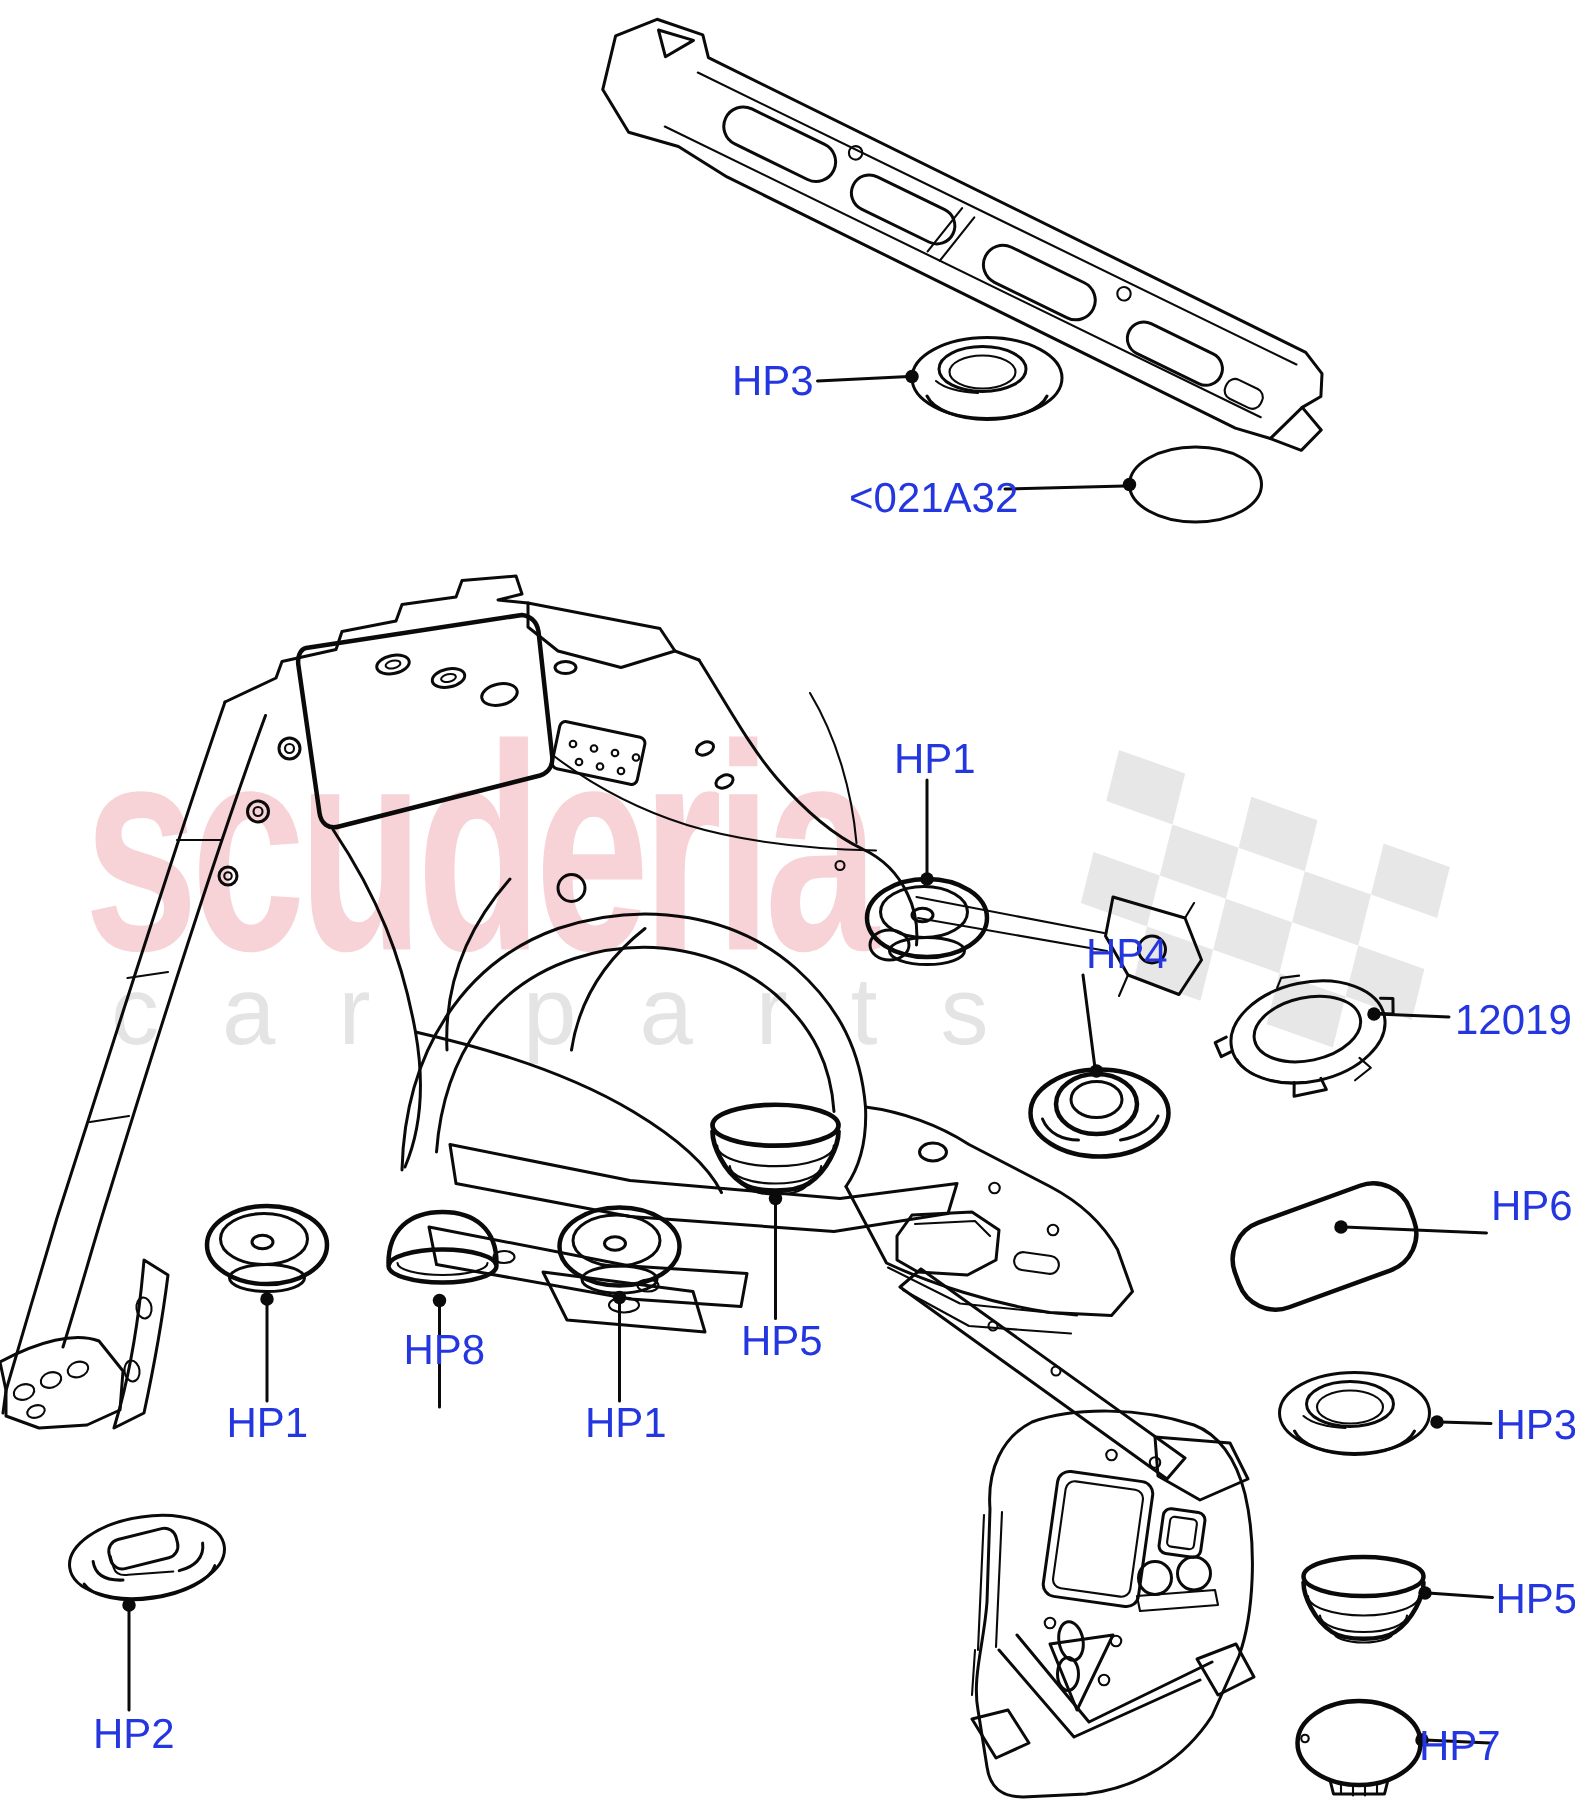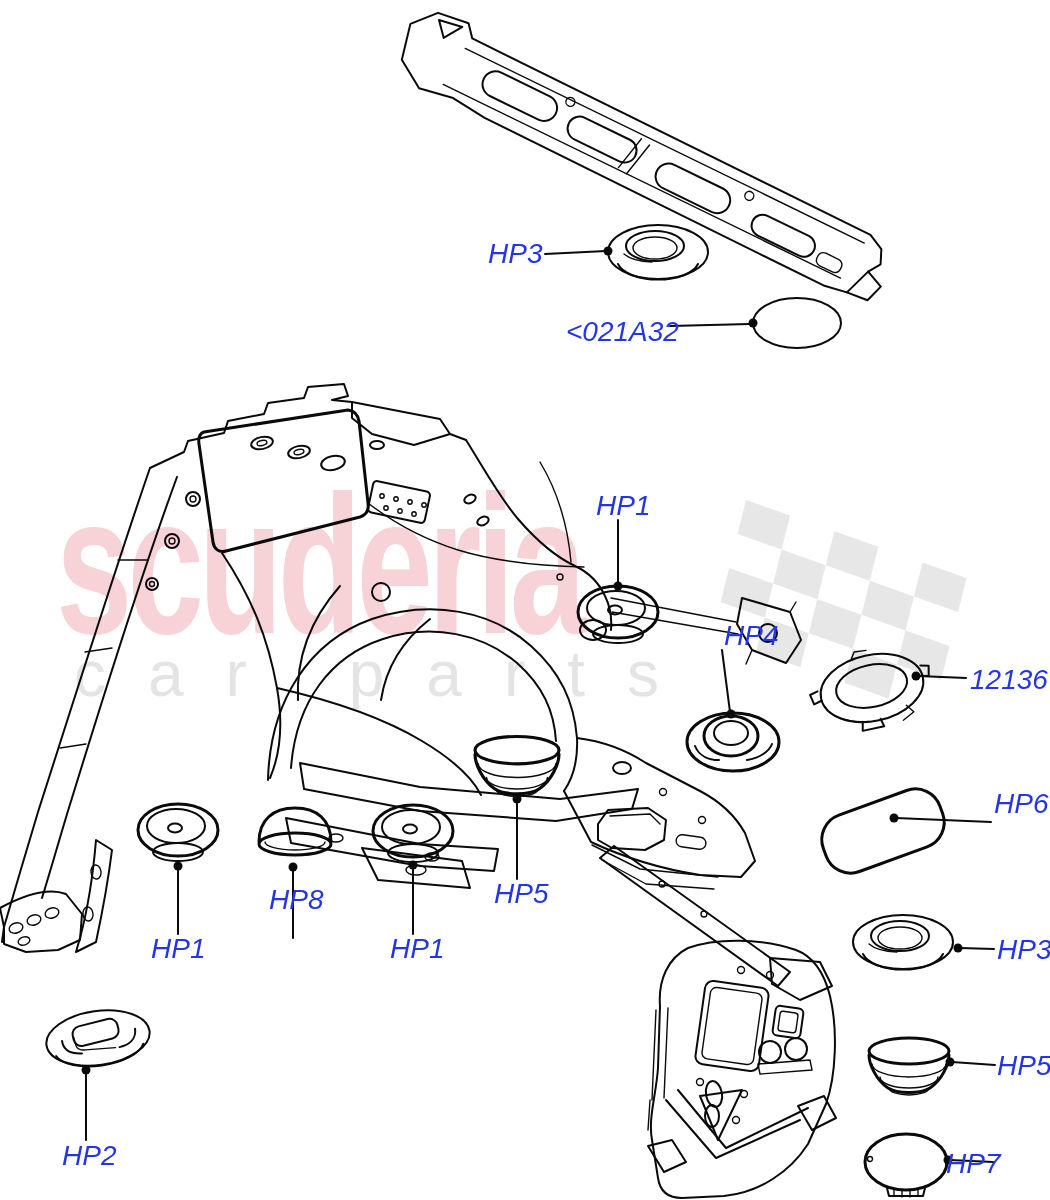--- a/index.html
+++ b/index.html
@@ -11,21 +11,21 @@
   .wm-sub{position:absolute;left:74px;top:642px;font-size:64px;line-height:1;
           color:var(--wm-sub,#e4e4e4);letter-spacing:42px;white-space:nowrap;}
   svg{position:absolute;left:0;top:0;}
   .ln{fill:none;stroke:var(--line-color,#0a0a0a);stroke-width:2;
       stroke-linecap:round;stroke-linejoin:round;}
   .ln-thick{stroke-width:3;}
   .ln-thin{stroke-width:1.4;}
   .dot{fill:var(--line-color,#0a0a0a);stroke:none;}
   .flag-cell{fill:var(--flag-color,#e7e7e7);}
   .callout{position:absolute;font-size:28px;color:var(--label-color,#2436df);
-           white-space:nowrap;cursor:pointer;font-style:italic;}
+           white-space:nowrap;cursor:pointer;}
 </style>
 </head>
 <body>
 
 <div id="stage">
 
   <div class="wm-brand">scuderia</div>
   <div class="wm-sub">car parts</div>
 
   <svg width="1050" height="1200" viewBox="0 0 1050 1200">
@@ -277,21 +277,21 @@
         <circle class="dot" cx="517" cy="799" r="4.5"></circle>
       <path class="ln" d="M86,1140 L86,1072" stroke-width="1.8"></path>
         <circle class="dot" cx="86" cy="1070" r="4.5"></circle>
     </g>
   </svg>
 
   <div class="callout" style="left:488px;top:238px">HP3</div>
   <div class="callout" style="left:566px;top:316px">&lt;021A32</div>
   <div class="callout" style="left:596px;top:490px">HP1</div>
   <div class="callout" style="left:724px;top:620px">HP4</div>
-  <div class="callout" style="left:970px;top:664px">12136</div>
+  <div class="callout" style="left:970px;top:664px">12019</div>
   <div class="callout" style="left:994px;top:788px">HP6</div>
   <div class="callout" style="left:997px;top:934px">HP3</div>
   <div class="callout" style="left:997px;top:1050px">HP5</div>
   <div class="callout" style="left:946px;top:1148px">HP7</div>
   <div class="callout" style="left:151px;top:933px">HP1</div>
   <div class="callout" style="left:269px;top:884px">HP8</div>
   <div class="callout" style="left:390px;top:933px">HP1</div>
   <div class="callout" style="left:494px;top:878px">HP5</div>
   <div class="callout" style="left:62px;top:1140px">HP2</div>
 </div>

